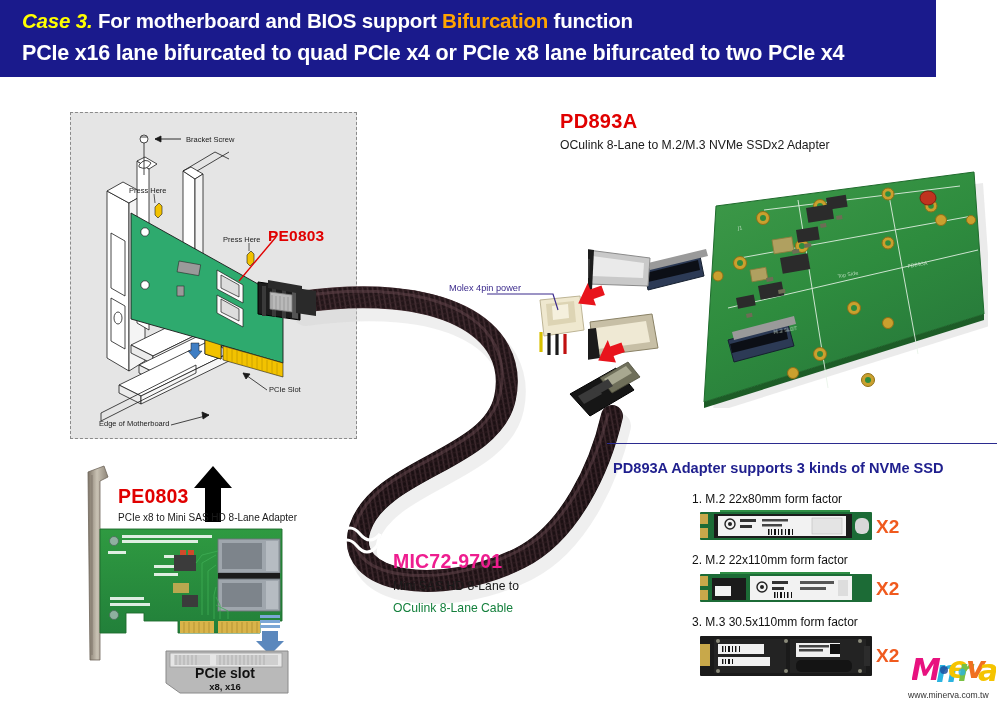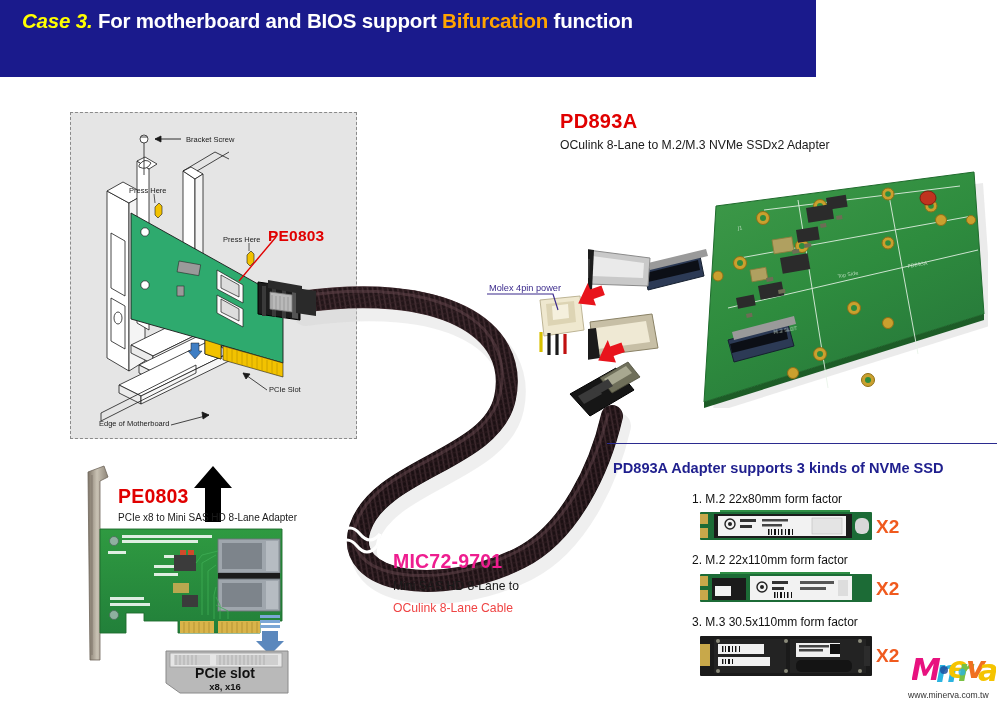--- a/index.html
+++ b/index.html
@@ -1,20 +1,20 @@
 <!DOCTYPE html>
 <html><head>
 <meta charset="utf-8">
 <style>
   html,body{margin:0;padding:0;background:#fff;}
   body{width:1000px;height:707px;position:relative;overflow:hidden;
        font-family:"Liberation Sans","DejaVu Sans",sans-serif;}
 
   
-  #header{position:absolute;left:0;top:0;width:816px;height:77px;
+  #header{position:absolute;left:0;top:0;width:936px;height:77px;
           background:#1a1a8c;overflow:hidden;}
   #header .hline{position:absolute;left:22px;color:#ffffff;font-weight:bold;
                  white-space:nowrap;letter-spacing:-0.2px;}
   #hl1{top:9px;font-size:20.5px;}
   #hl2{top:41px;font-size:21.5px;}
   .case-txt{color:#ffff00;font-style:italic;font-weight:bold;}
   .bif-txt{color:#ffa400;font-weight:bold;}
 
   
   #lineart{position:absolute;left:70px;top:112px;width:285px;height:325px;
@@ -34,28 +34,28 @@
               color:#1a1a1a;white-space:nowrap;}
 
   
   #pd893a-board{position:absolute;left:588px;top:158px;width:400px;height:250px;}
 
   
   #cable-layer{position:absolute;left:0;top:0;width:1000px;height:707px;
                pointer-events:none;}
 
   
-  #molex-label{position:absolute;left:489px;top:283px;font-size:9.2px;
+  #molex-label{position:absolute;left:449px;top:283px;font-size:9.2px;
                color:#3b2a8c;white-space:nowrap;font-weight:500;}
 
   
   #mic-title{position:absolute;left:393px;top:550px;font-size:19.5px;
              font-weight:bold;color:#ee1d8f;letter-spacing:0.2px;}
   #mic-sub1{position:absolute;left:393px;top:579px;font-size:12.2px;color:#1a1a1a;}
-  #mic-sub2{position:absolute;left:393px;top:601px;font-size:12.2px;color:#ef4444;}
+  #mic-sub2{position:absolute;left:393px;top:601px;font-size:12.2px;color:#15803d;}
 
   
   #pe-title{position:absolute;left:118px;top:485px;font-size:19.5px;
             font-weight:bold;color:#e00000;letter-spacing:0.2px;}
   #pe-sub{position:absolute;left:118px;top:512px;font-size:10px;color:#1a1a1a;
           white-space:nowrap;}
   #pcie-slot-box{position:absolute;left:166px;top:655px;width:118px;height:40px;}
   #pcie-slot-l1{position:absolute;left:0;top:10px;width:118px;text-align:center;
                 font-size:14px;font-weight:bold;color:#111;}
   #pcie-slot-l2{position:absolute;left:0;top:26px;width:118px;text-align:center;
@@ -73,20 +73,21 @@
   #logo{position:absolute;left:912px;top:648px;width:84px;height:50px;}
   #logo-url{position:absolute;left:908px;top:690px;font-size:8.6px;color:#333;}
 </style>
 </head>
 <body>
 
 <div id="header">
   <div class="hline" id="hl1">
     <span class="case-txt">Case 3.</span><span> For motherboard and BIOS support </span><span class="bif-txt">Bifurcation</span><span> function</span>
   </div>
+  <div class="hline" id="hl2">PCIe x16 lane bifurcated to quad PCIe x4 or PCIe x8 lane bifurcated to two PCIe x4</div>
 </div>
 
 <div id="lineart">
   <svg width="285" height="325" viewBox="0 0 285 325">
     <g stroke="#1a1a1a" stroke-width="0.8" fill="none">
 
       <path d="M36 78 L36 245 L58 258 L58 90 Z" fill="#fff"></path>
       <path d="M36 78 L52 69 L74 81 L58 90 Z" fill="#fff"></path>
       <path d="M58 90 L74 81 L74 248 L58 258 Z" fill="#f4f4f4"></path>
 

